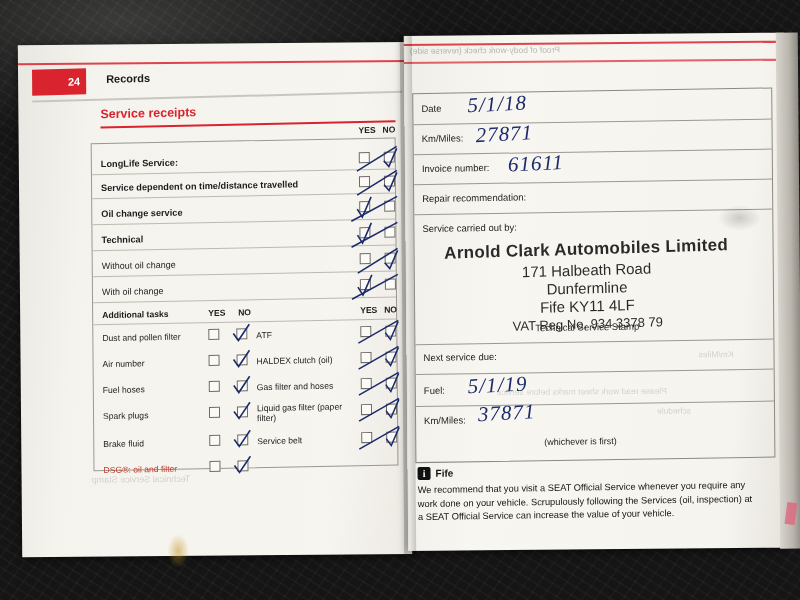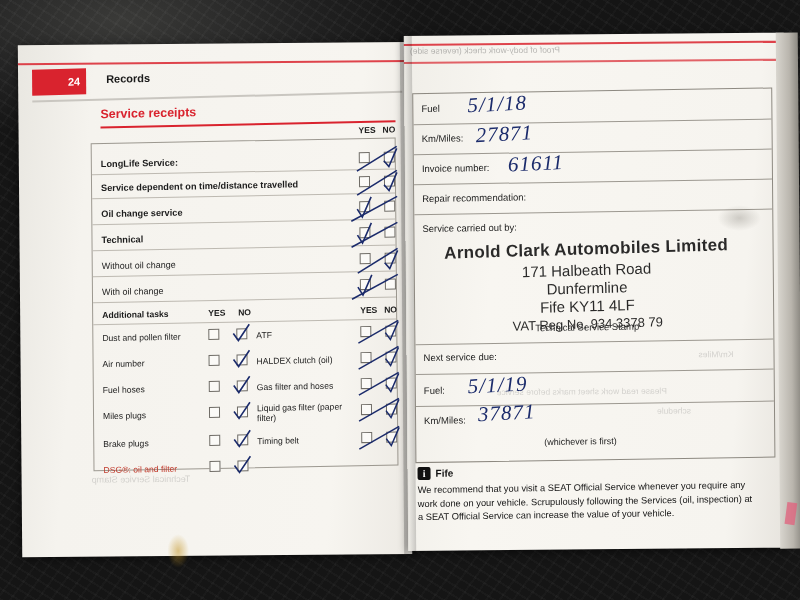--- a/index.html
+++ b/index.html
@@ -428,25 +428,25 @@
         <div class="cb" style="left:148px;top:217px;"></div>
 
         <div class="sub-row" style="left:14px;top:245px;">Air number</div>
         <div class="cb" style="left:120px;top:243px;"></div>
         <div class="cb" style="left:148px;top:243px;"></div>
 
         <div class="sub-row" style="left:14px;top:271px;">Fuel hoses</div>
         <div class="cb" style="left:120px;top:269px;"></div>
         <div class="cb" style="left:148px;top:269px;"></div>
 
-        <div class="sub-row" style="left:14px;top:297px;">Miles plugs</div>
+        <div class="sub-row" style="left:14px;top:297px;">Spark plugs</div>
         <div class="cb" style="left:120px;top:295px;"></div>
         <div class="cb" style="left:148px;top:295px;"></div>
 
-        <div class="sub-row" style="left:14px;top:325px;">Brake plugs</div>
+        <div class="sub-row" style="left:14px;top:325px;">Brake fluid</div>
         <div class="cb" style="left:120px;top:323px;"></div>
         <div class="cb" style="left:148px;top:323px;"></div>
 
         <div class="sub-row" style="left:14px;top:351px;color:#c0392b;">DSG®: oil and filter</div>
         <div class="cb" style="left:120px;top:349px;"></div>
         <div class="cb" style="left:148px;top:349px;"></div>
 
         <div class="sub-row" style="left:168px;top:219px;">ATF</div>
         <div class="cb" style="left:272px;top:217px;"></div>
         <div class="cb" style="left:297px;top:217px;"></div>
@@ -456,21 +456,21 @@
         <div class="cb" style="left:297px;top:243px;"></div>
 
         <div class="sub-row" style="left:168px;top:271px;">Gas filter and hoses</div>
         <div class="cb" style="left:272px;top:269px;"></div>
         <div class="cb" style="left:297px;top:269px;"></div>
 
         <div class="sub-row2" style="left:168px;top:292px;width:95px;">Liquid gas filter (paper filter)</div>
         <div class="cb" style="left:272px;top:295px;"></div>
         <div class="cb" style="left:297px;top:295px;"></div>
 
-        <div class="sub-row" style="left:168px;top:325px;">Timing belt</div>
+        <div class="sub-row" style="left:168px;top:325px;">Service belt</div>
         <div class="cb" style="left:272px;top:323px;"></div>
         <div class="cb" style="left:297px;top:323px;"></div>
 
         <div class="tick" style="left:266px;top:36px;">
           <svg width="48" height="28">
               <path d="M4 26 L44 2" stroke="#1b2b6b" stroke-width="1.6" fill="none"></path>
               <path d="M31 16 L36 22 L44 4" stroke="#1b2b6b" stroke-width="1.6" fill="none"></path>
             </svg>
         </div>
         <div class="tick" style="left:266px;top:60px;">
@@ -571,21 +571,21 @@
       <div class="stain" style="left:145px;top:490px;width:22px;height:34px;background:radial-gradient(ellipse at center, rgba(196,150,40,.55), rgba(196,150,40,0) 70%);"></div>
     </div>
 
     <div class="page page-right">
       <div class="hdr-rule" style="left:0;top:8px;width:380px;height:2px;background:#d9232e;opacity:.85;"></div>
       <div class="hdr-rule" style="left:0;top:26px;width:380px;height:2px;background:#d9232e;opacity:.7;"></div>
 
       <div class="bleed-top" style="left:6px;top:10px;">Proof of body-work check (reverse side)</div>
 
       <div class="form">
-        <div class="f-label" style="left:8px;top:9px;">Fuel</div>
+        <div class="f-label" style="left:8px;top:9px;">Date</div>
         <div class="hand" style="left:54px;top:-1px;">5/1/18</div>
         <div class="form-line" style="top:30px;"></div>
 
         <div class="f-label" style="left:8px;top:39px;">Km/Miles:</div>
         <div class="hand" style="left:62px;top:29px;">27871</div>
         <div class="form-line" style="top:60px;"></div>
 
         <div class="f-label" style="left:8px;top:69px;">Invoice number:</div>
         <div class="hand" style="left:94px;top:59px;">61611</div>
         <div class="form-line" style="top:90px;"></div>

